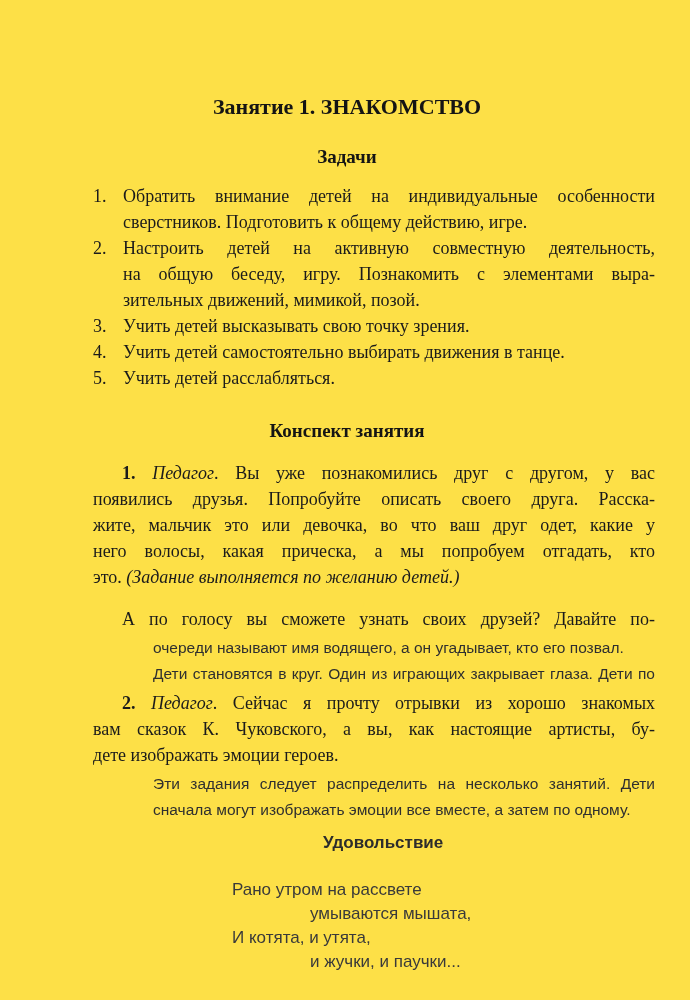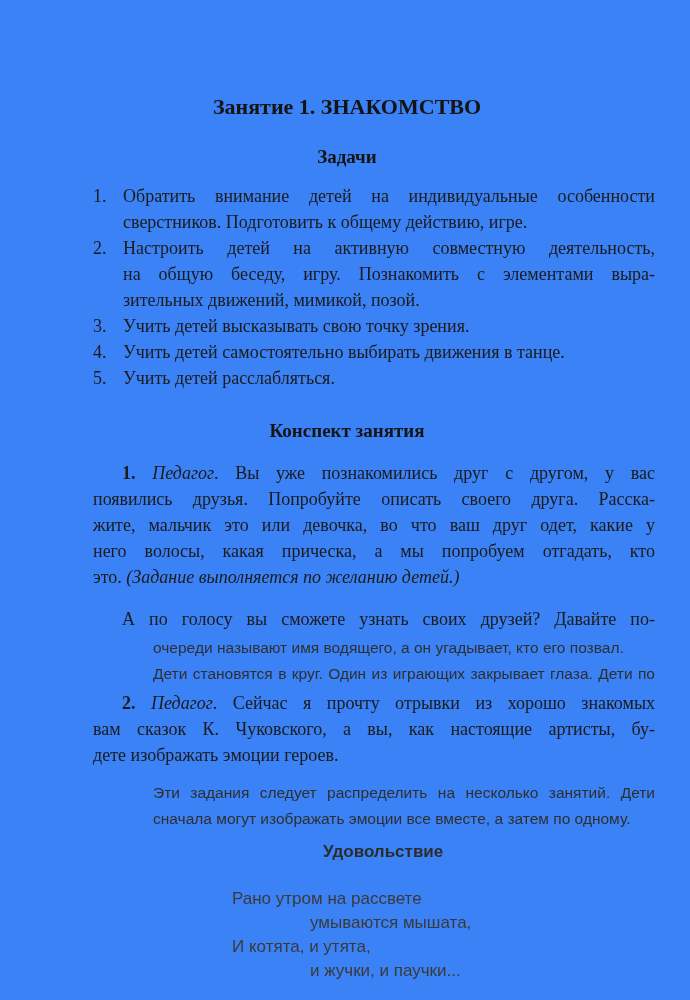--- a/index.html
+++ b/index.html
@@ -9,21 +9,21 @@
   }
   body {
     width: 690px;
     height: 1000px;
     overflow: hidden;
   }
   .page {
     position: relative;
     width: 690px;
     height: 1000px;
-    background: #3b82f6;
+    background: #fde047;
     box-sizing: border-box;
     padding: 92px 35px 16px 93px;
     font-family: "Liberation Serif", "DejaVu Serif", serif;
     font-size: 18px;
     line-height: 26px;
     color: #1b1b1b;
   }
   .shifted { position: relative; left: -27px; }
 
   .title {
@@ -66,21 +66,21 @@
   .aside-italic { font-style: italic; }
 
   .note {
     margin-left: 60px;
     font-family: "Liberation Sans", "DejaVu Sans", sans-serif;
     font-size: 15.5px;
     line-height: 26px;
     color: #2f2f2f;
   }
   .note1 { margin-top: 3px; }
-  .note2 { margin-top: 12px; }
+  .note2 { margin-top: 3px; }
 
   .poem {
     margin-top: 8px;
     margin-left: 139px;
     font-family: "Liberation Sans", "DejaVu Sans", sans-serif;
     font-size: 17px;
     line-height: 24px;
     color: #3a3a3a;
   }
   .poem-heading {

